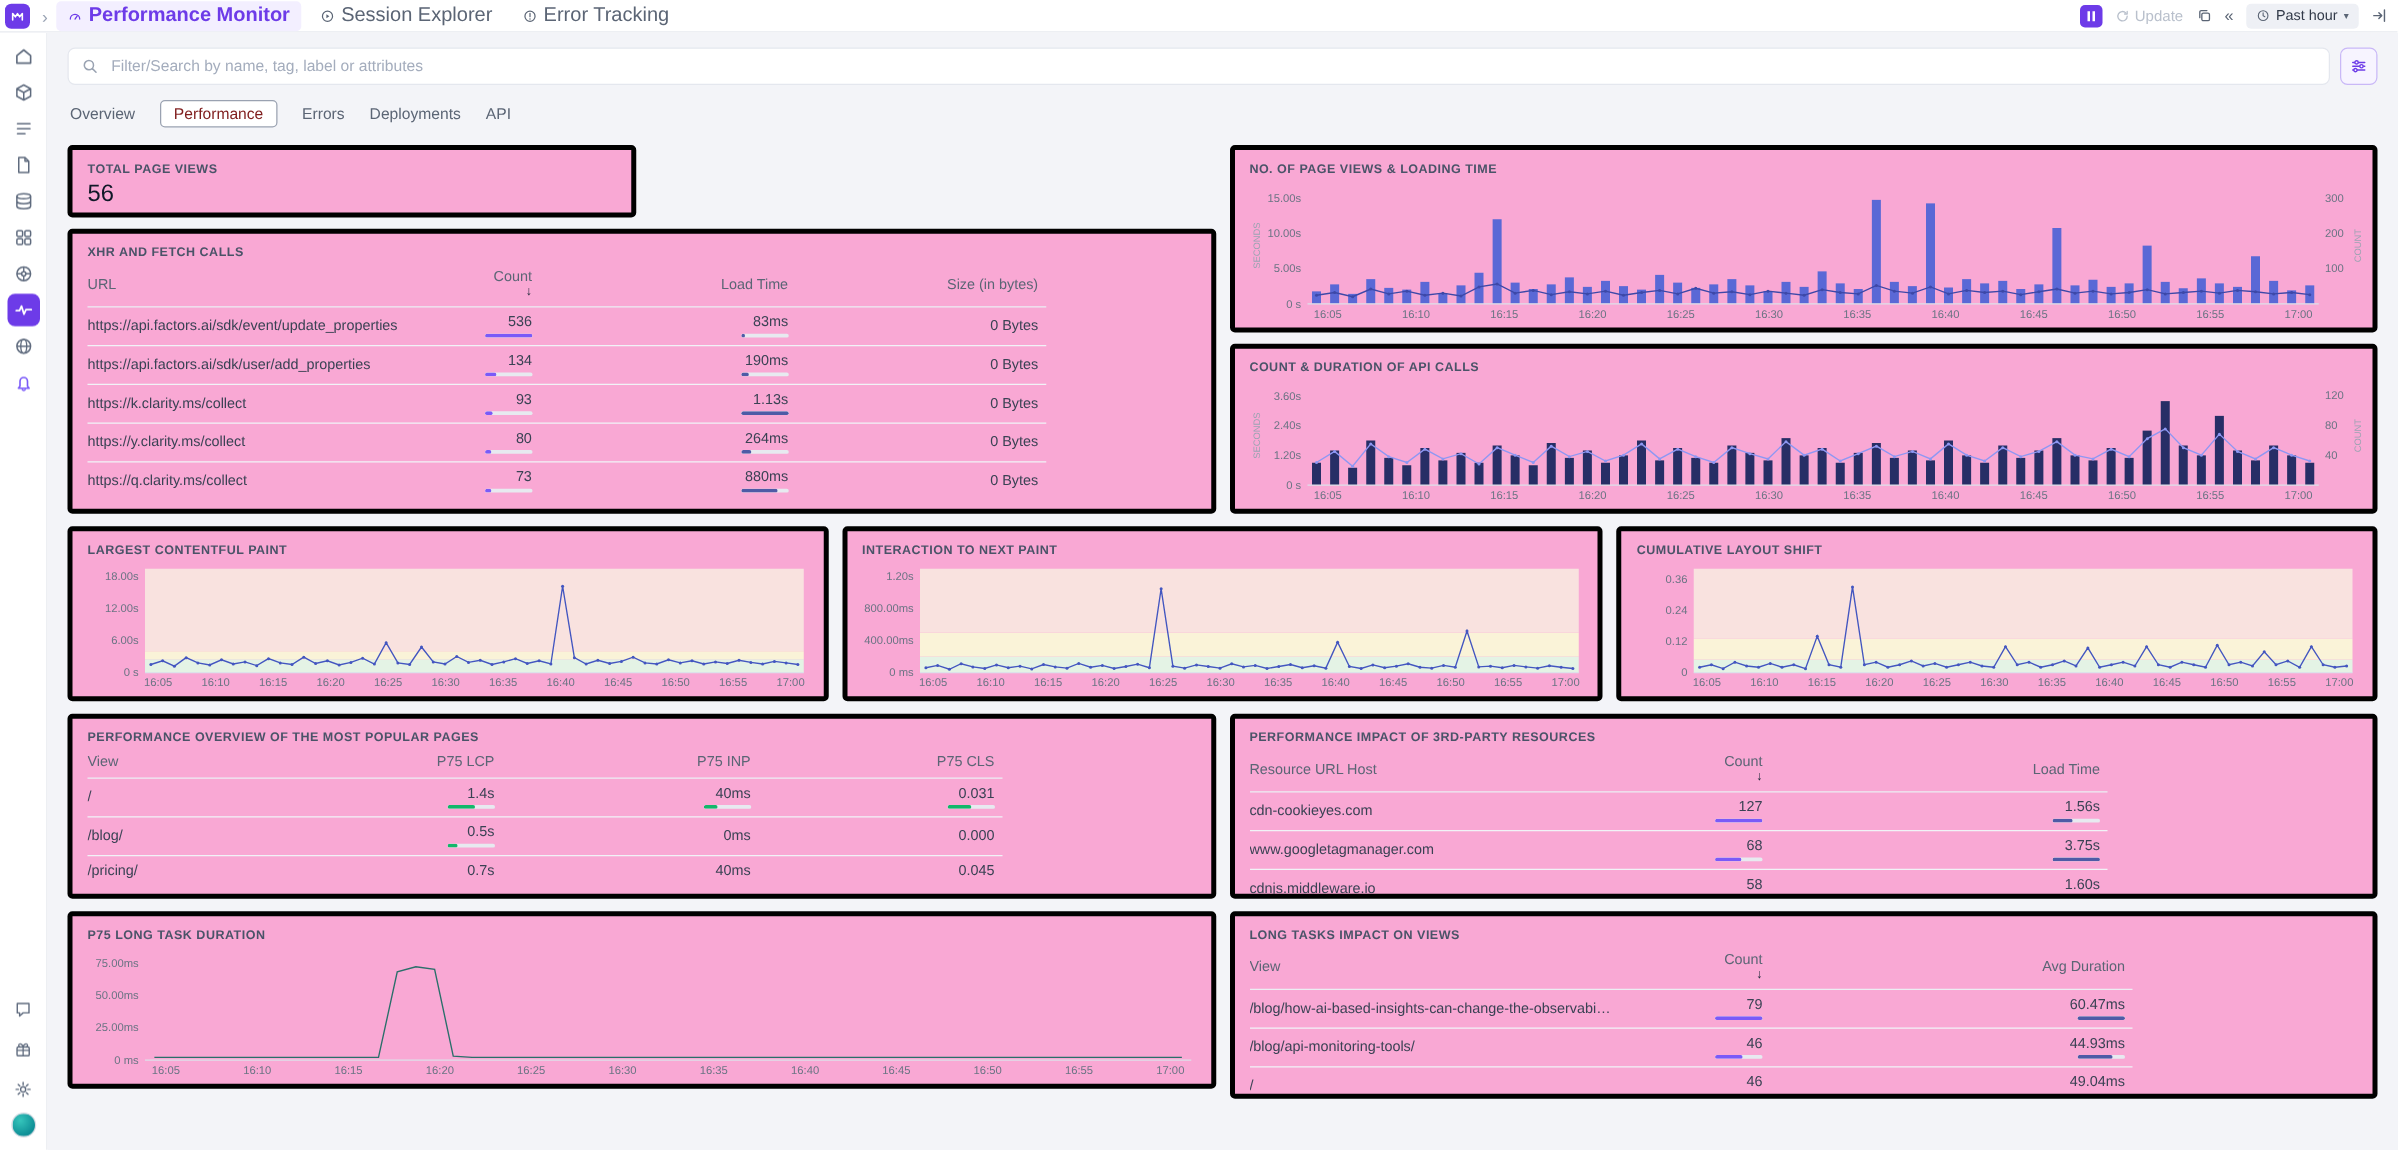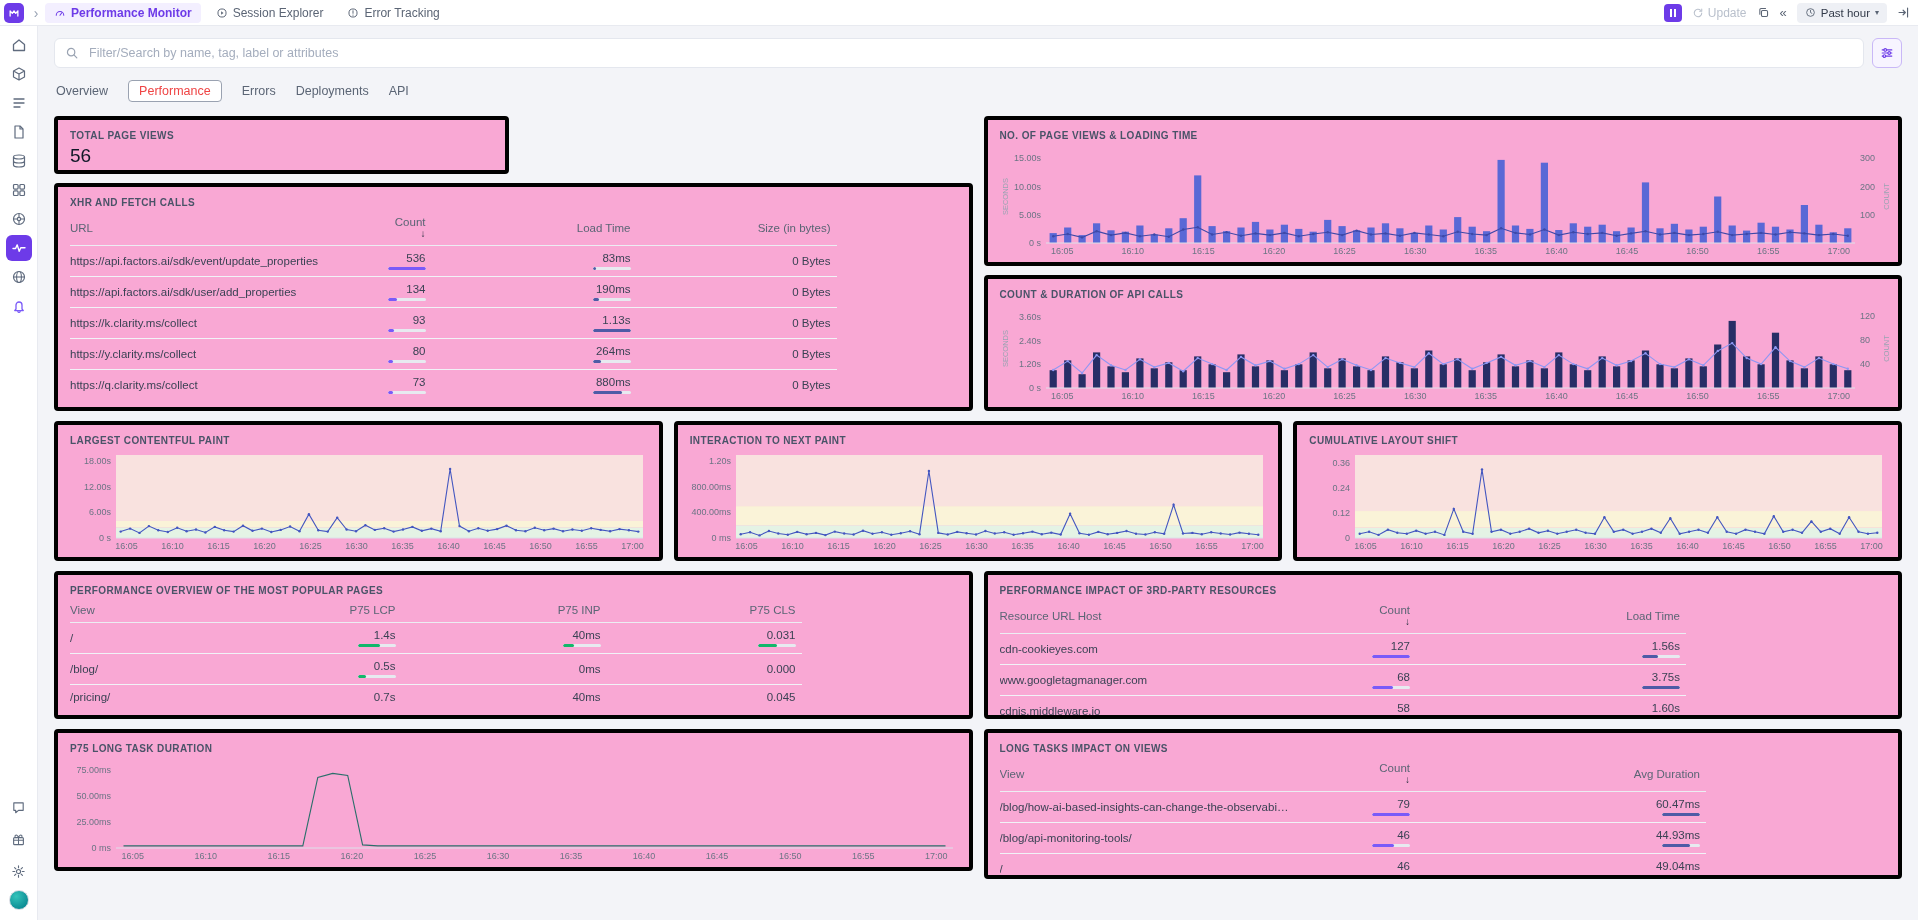--- a/index.html
+++ b/index.html
@@ -7,21 +7,21 @@
   *{box-sizing:border-box}
 
   
   .topbar{position:fixed;top:0;left:0;width:1918px;height:26px;background:#fff;
     border-bottom:1px solid #e8eaf0;display:flex;align-items:center;z-index:10;}
   .logo{width:20px;height:20px;border-radius:5px;background:#6d3be8;margin:0 5px 0 4px;
     display:flex;align-items:center;justify-content:center;cursor:pointer;flex:none}
   .tb-chev{color:#98a2b3;font-size:14px;width:14px;text-align:center;cursor:pointer;line-height:1}
   .tb-tabs{display:flex;align-items:center;gap:6px;margin-left:2px}
   .tb-tab{display:flex;align-items:center;gap:5px;padding:3px 9px;border-radius:4px;
-    font-size:12px;color:#5b6575;cursor:pointer;white-space:nowrap}
+    font-size:16px;color:#5b6575;cursor:pointer;white-space:nowrap}
   .tb-tab.active{background:#f3efff;color:#6d3be8;font-weight:700}
   .tb-tab svg{display:block}
   .tb-right{margin-left:auto;display:flex;align-items:center;gap:10px;padding-right:8px}
   .pause{width:18px;height:18px;border:none;border-radius:4px;background:#6d3be8;
     display:flex;align-items:center;justify-content:center;gap:2px;cursor:pointer}
   .pbar{width:2px;height:8px;background:#fff;display:block}
   .update{display:flex;align-items:center;gap:4px;color:#b9c0cc;font-size:12px}
   .tb-ic{color:#5b6575;display:flex;cursor:pointer}
   .chev2{font-size:13px;color:#5b6575;cursor:pointer;line-height:1}
   .timerange{display:flex;align-items:center;gap:5px;background:#eef0f5;border-radius:4px;
@@ -45,21 +45,21 @@
   .searchrow{display:flex;gap:8px;height:30px;margin-bottom:12px}
   .searchbox{flex:1;background:#fff;border:1px solid #e4e7ee;border-radius:6px;
     display:flex;align-items:center;padding:0 10px;gap:8px}
   .searchbox input{border:none;outline:none;flex:1;font-family:"Liberation Sans",sans-serif;
     font-size:12.5px;color:#344054;background:transparent}
   .searchbox input::placeholder{color:#a4adbd}
   .filterbtn{width:30px;height:30px;border-radius:6px;border:1px solid #c9b8f7;background:#f7f4ff;
     display:flex;align-items:center;justify-content:center;cursor:pointer}
   .subtabs{display:flex;align-items:center;gap:20px;margin:0 0 14px 2px;font-size:12.5px;color:#5b6575}
   .subtab{cursor:pointer;padding:3px 0}
-  .subtab.active{padding:3px 10px;border:1px solid #9aa2b1;border-radius:4px;background:#fff;color:#ef4444}
+  .subtab.active{padding:3px 10px;border:1px solid #9aa2b1;border-radius:4px;background:#fff;color:#7f1d1d}
 
   
   .card{background:#f9a8d4;border:4px solid #000000;border-radius:4px;padding:10px 12px;overflow:hidden}
   .card-title{font-size:10px;font-weight:700;letter-spacing:.4px;color:#4a5368;margin-bottom:4px;white-space:nowrap}
   .grid-top{display:grid;grid-template-columns:1fr 1fr;gap:11px;margin-bottom:10px}
   .col{display:flex;flex-direction:column;gap:9px;min-width:0}
   .stats-row{display:grid;grid-template-columns:1fr 1fr;gap:8px}
   .stat{height:58px}
   .stat-value{font-size:19px;font-weight:400;color:#101828;margin-top:3px}
   .xhr-card{height:228px}

